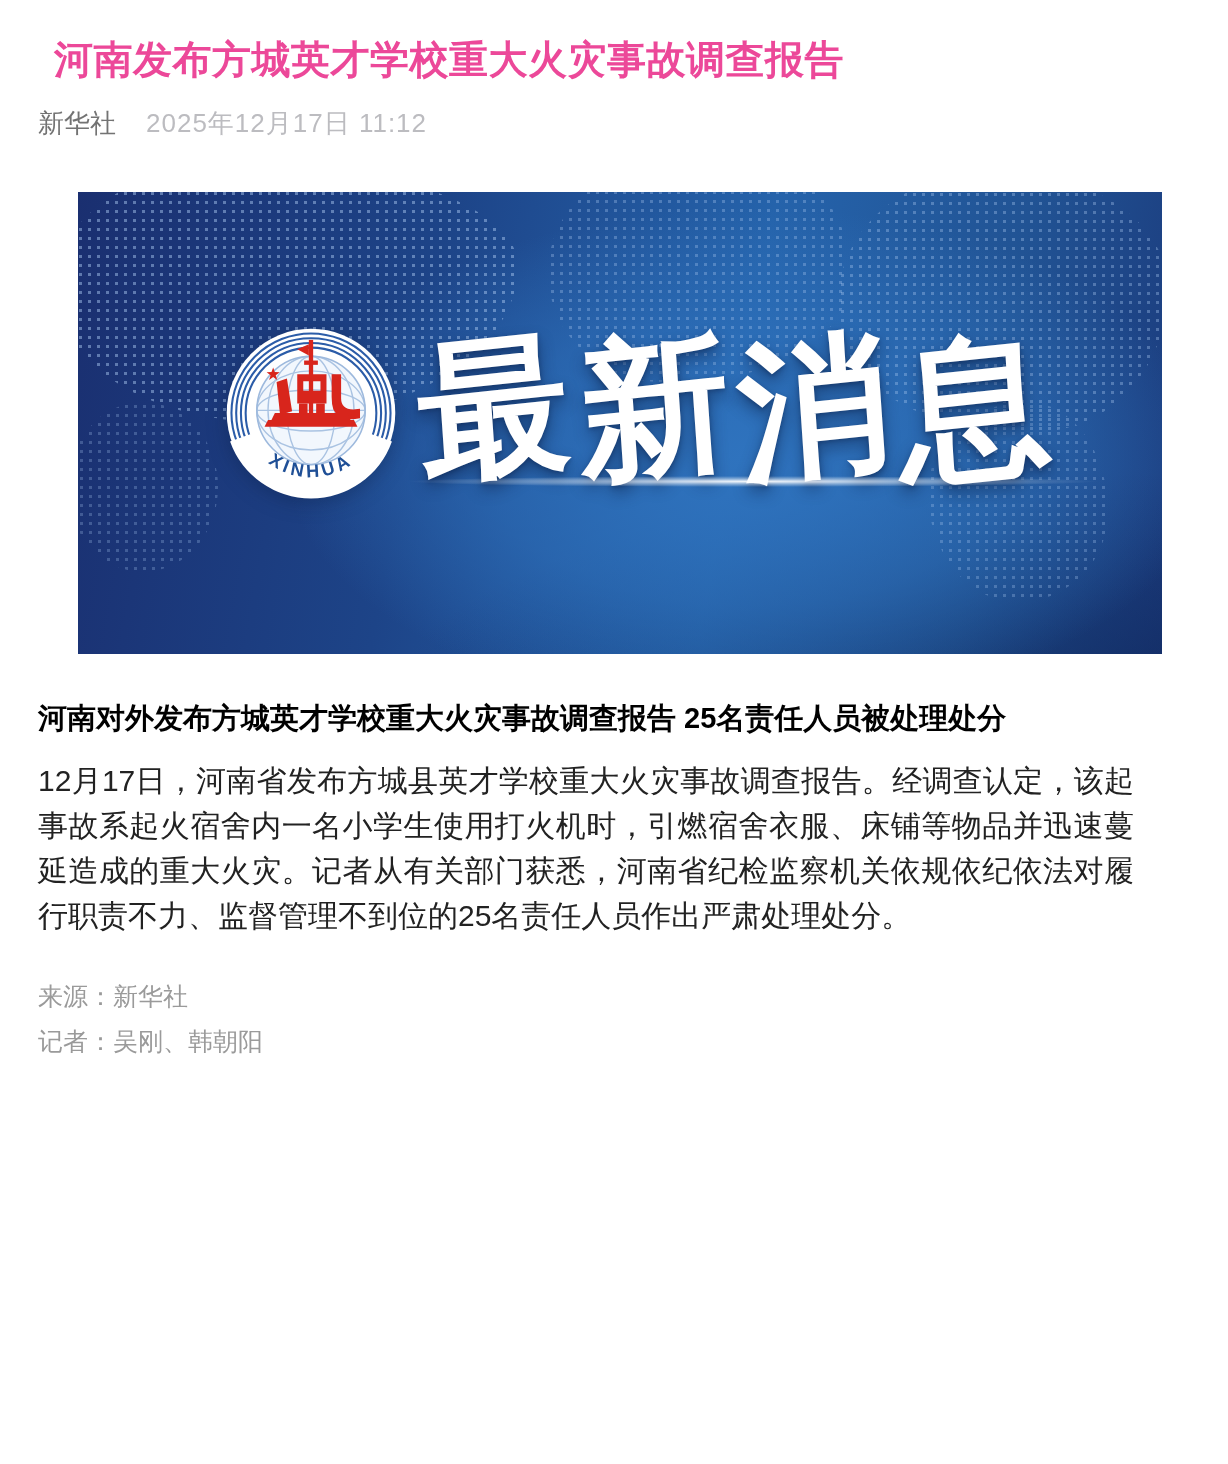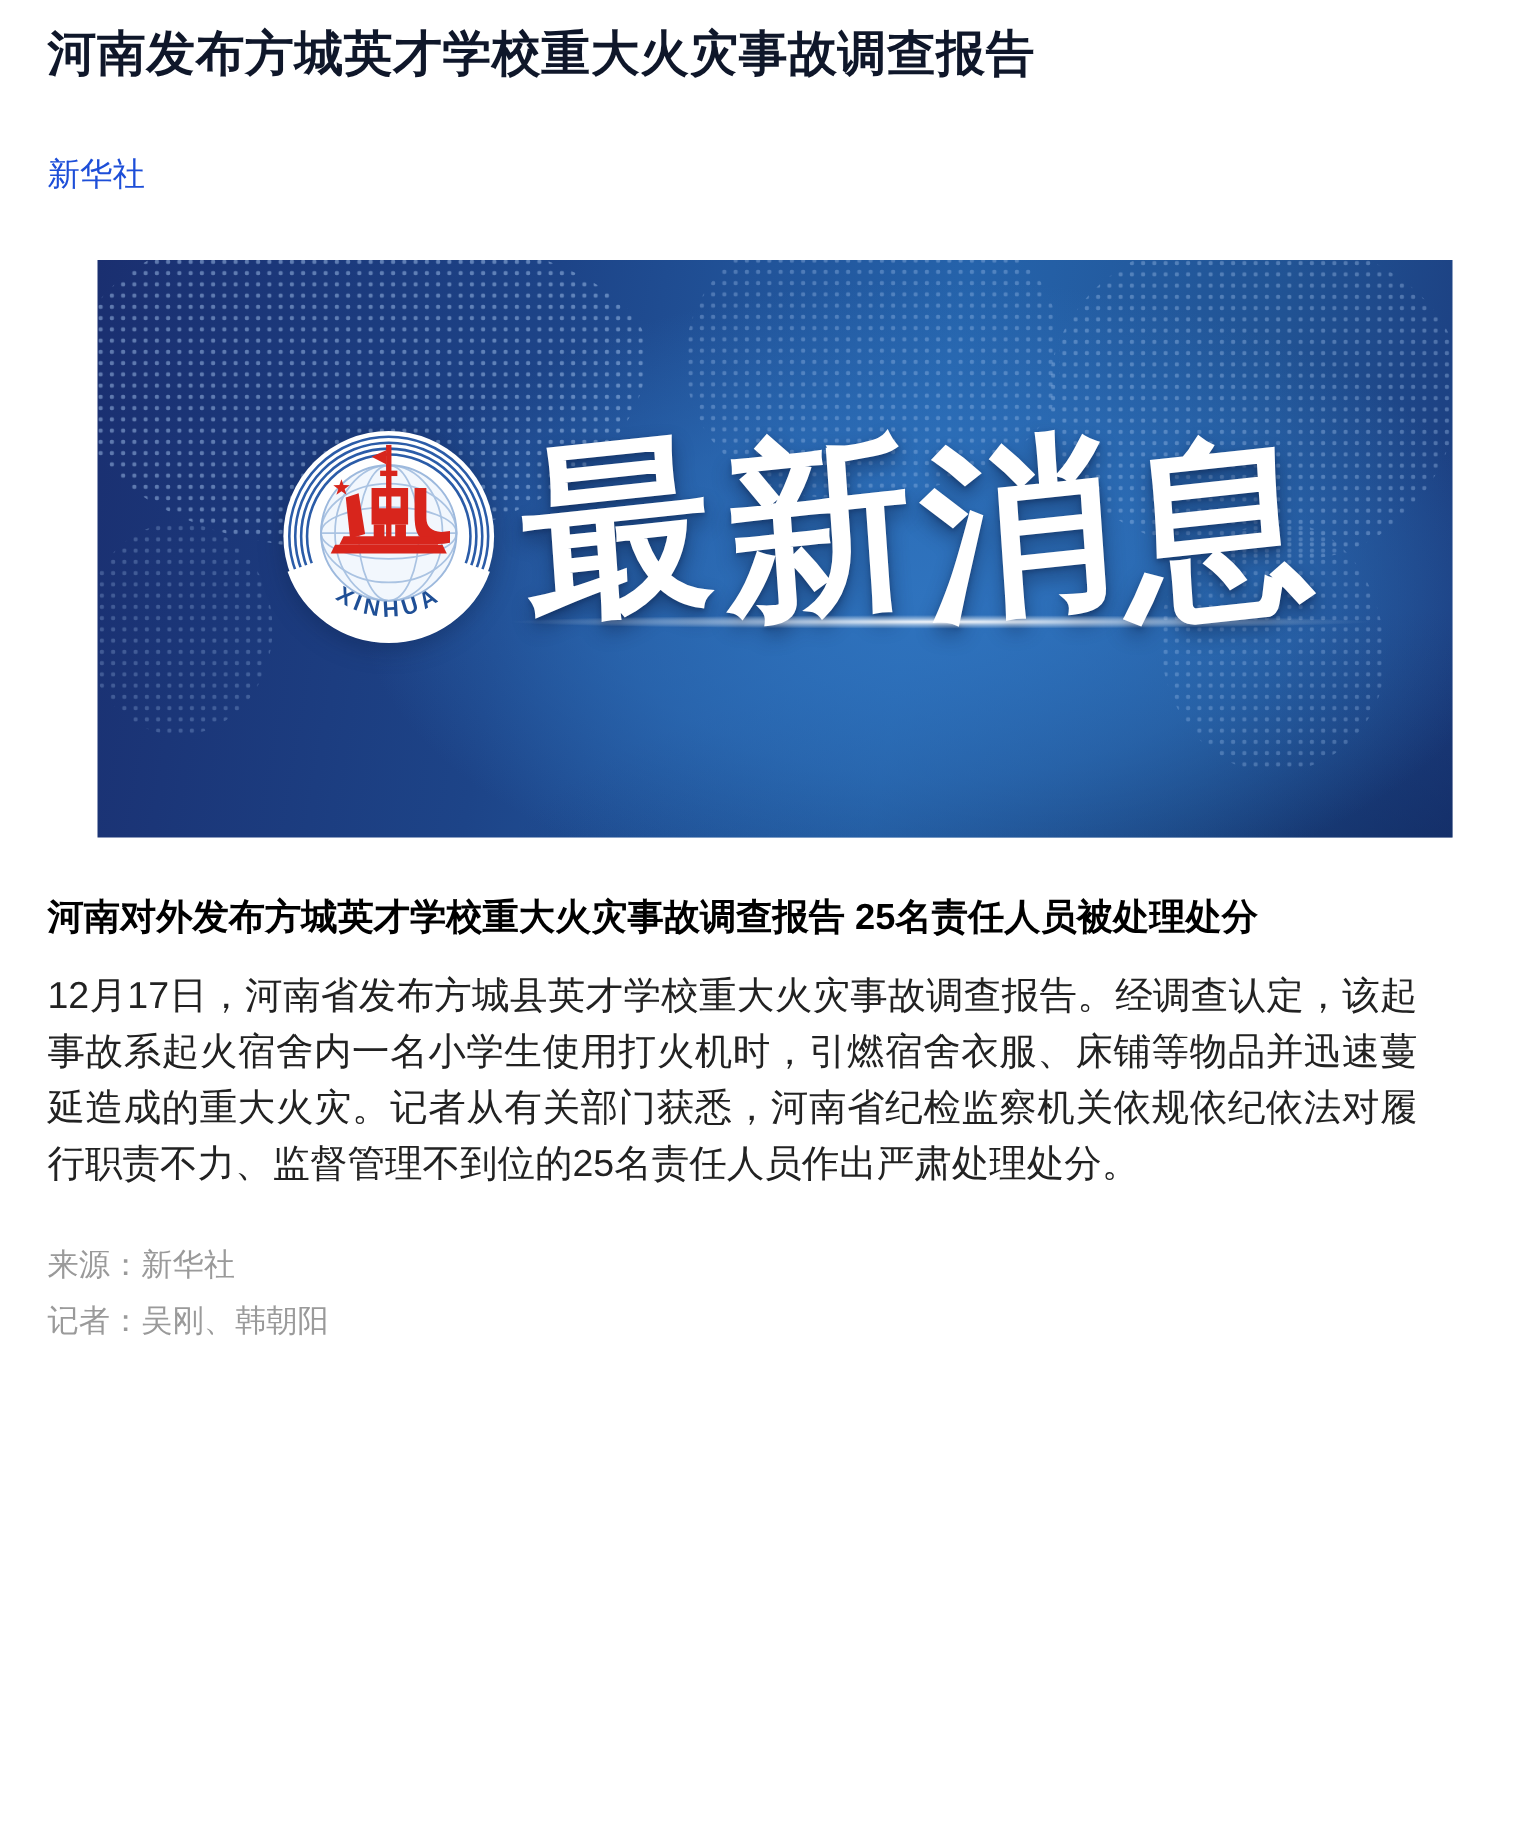--- a/index.html
+++ b/index.html
@@ -10,41 +10,40 @@
     background: #ffffff;
     font-family: "Liberation Sans", sans-serif;
     overflow: hidden;
   }
   .article {
     position: relative;
     padding-left: 38px;
     width: 1190px;
   }
   .title {
-    margin: 0;
+    margin: 16px;
     padding-top: 21px;
     width: 1150px;
     font-size: 39px;
     line-height: 1.18;
     font-weight: 700;
     letter-spacing: 0.5px;
-    color: #0f172a;
+    color: #ec4899;
   }
   .meta {
     margin-top: 23px;
     display: flex;
     align-items: baseline;
     font-size: 26px;
   }
   .meta .source {
-    color: #1d4ed8;
+    color: #737373;
     font-weight: 500;
     text-decoration: none;
     cursor: pointer;
-    margin-top: 32px;
   }
   .meta .time {
     margin-left: 30px;
     color: #bcbcc0;
     letter-spacing: 1px;
   }
   
   .banner {
     position: relative;
     margin-top: 51px;
@@ -128,20 +127,21 @@
 </style>
 </head>
 <body>
 
 <main class="article">
 
   <h1 class="title">河南发布方城英才学校重大火灾事故调查报告</h1>
 
   <div class="meta">
     <a class="source">新华社</a>
+    <span class="time">2025年12月17日 11:12</span>
   </div>
 
   <figure class="banner">
     <div class="dots d1"></div>
     <div class="dots d2"></div>
     <div class="dots d3"></div>
     <div class="dots d4"></div>
     <div class="dots d5"></div>
 
     <svg class="logo" viewBox="0 0 200 200" aria-hidden="true">

